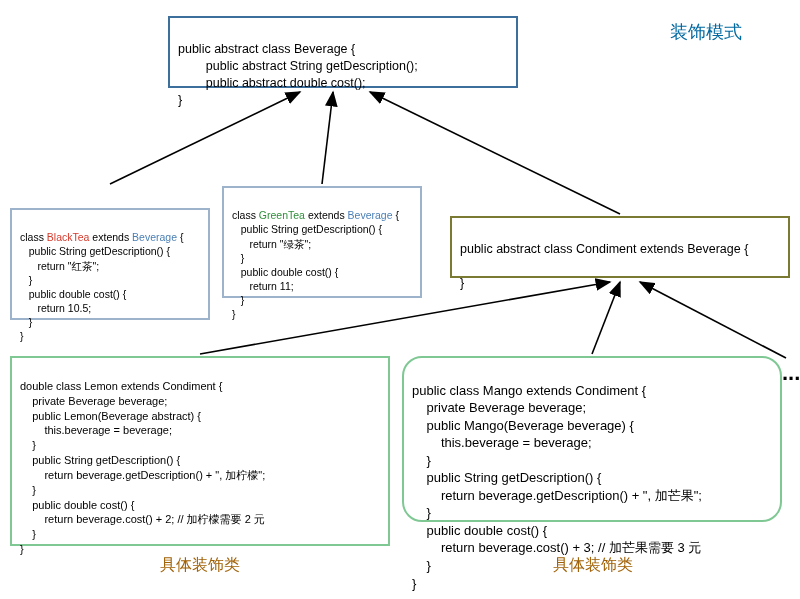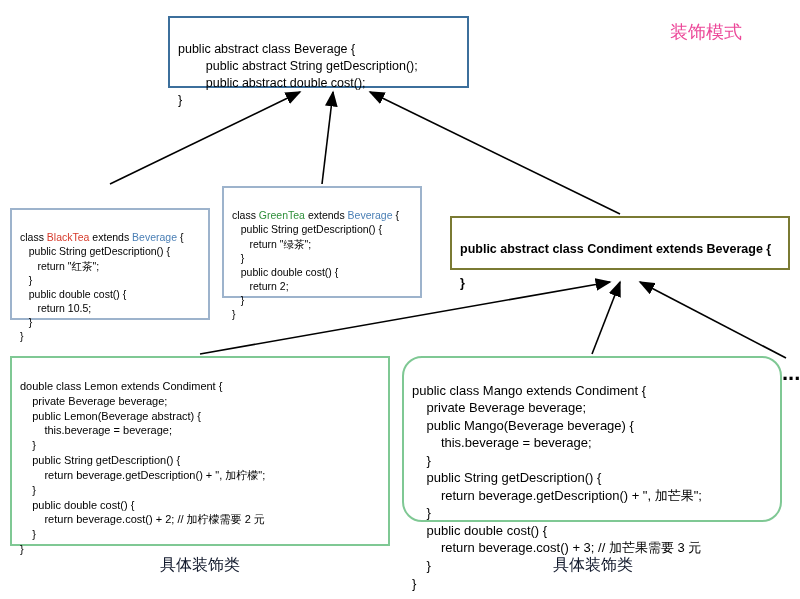--- a/index.html
+++ b/index.html
@@ -18,27 +18,27 @@
     background: #fff;
     box-sizing: border-box;
     padding: 6px 8px;
     font-size: 11px;
     line-height: 1.35;
     white-space: pre;
     font-family: Arial, sans-serif;
   }
   .title-label {
     position: absolute;
-    color: #ec4899;
+    color: #0369a1;
     font-size: 18px;
     font-weight: 500;
   }
   .caption {
     position: absolute;
-    color: #0f172a;
+    color: #a16207;
     font-size: 16px;
     font-weight: 500;
     text-align: center;
   }
   .ellipsis {
     position: absolute;
     font-size: 22px;
     font-weight: bold;
   }
   svg.arrows {
@@ -49,21 +49,21 @@
   }
   .kw-type1 { color: #d63a2b; }
   .kw-type2 { color: #2e8f3a; }
   .kw-ext   { color: #4a7fb5; }
 </style>
 </head>
 <body>
 
 <div class="title-label" style="left:670px; top:20px;">装饰模式</div>
 
-<div class="box" style="left:168px; top:16px; width:301px; height:72px; border-color:#3c6f9c; font-size:12.5px;">
+<div class="box" style="left:168px; top:16px; width:350px; height:72px; border-color:#3c6f9c; font-size:12.5px;">
 <span>public abstract class Beverage {</span>
 <span>        public abstract String getDescription();</span>
 <span>        public abstract double cost();</span>
 <span>}</span>
 </div>
 
 <div class="box" style="left:10px; top:186px; width:200px; height:112px; border-color:#9db3cc; font-size:10.5px;margin-top:22px;">
 <span><span>class </span><span class="kw-type1">BlackTea</span><span> extends </span><span class="kw-ext">Beverage</span><span> {</span></span>
 <span>   public String getDescription() {</span>
 <span>      return "红茶";</span>
@@ -73,26 +73,26 @@
 <span>   }</span>
 <span>}</span>
 </div>
 
 <div class="box" style="left:222px; top:186px; width:200px; height:112px; border-color:#9db3cc; font-size:10.5px;">
 <span><span>class </span><span class="kw-type2">GreenTea</span><span> extends </span><span class="kw-ext">Beverage</span><span> {</span></span>
 <span>   public String getDescription() {</span>
 <span>      return "绿茶";</span>
 <span>   }</span>
 <span>   public double cost() {</span>
-<span>      return 2;</span>
+<span>      return 11;</span>
 <span>   }</span>
 <span>}</span>
 </div>
 
-<div class="box" style="left:450px; top:216px; width:340px; height:54px; border-color:#7a7a33; font-size:12.5px; font-weight:bold;">
+<div class="box" style="left:450px; top:216px; width:340px; height:62px; border-color:#7a7a33; font-size:12.5px; font-weight:normal;">
 <span>public abstract class Condiment extends Beverage {</span>
 <span></span>
 <span>}</span>
 </div>
 
 <div class="box" style="left:10px; top:356px; width:380px; height:190px; border-color:#7fc894; font-size:11px;">
 <span>double class Lemon extends Condiment {</span>
 <span>    private Beverage beverage;</span>
 <span>    public Lemon(Beverage abstract) {</span>
 <span>        this.beverage = beverage;</span>

